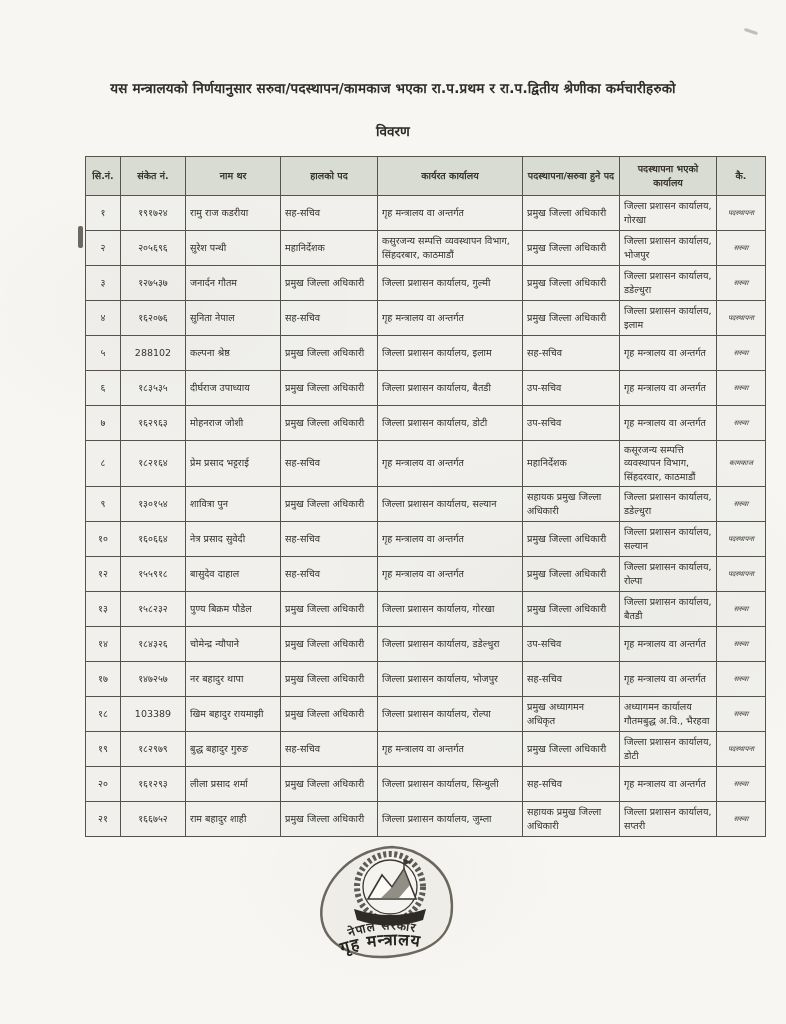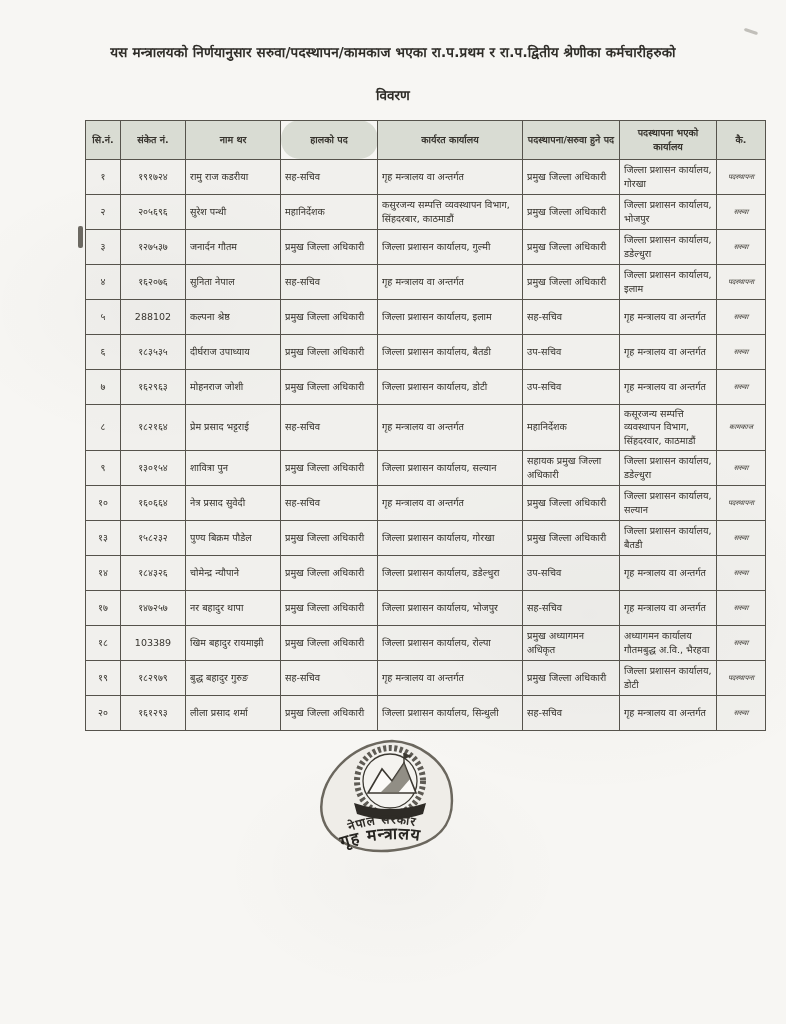--- a/index.html
+++ b/index.html
@@ -13,21 +13,21 @@
     height:1024px;
     margin:0 auto;
     box-sizing:border-box;
     overflow:hidden;
     background:
       radial-gradient(ellipse 300px 200px at 20% 30%, rgba(0,0,0,0.025), transparent 70%),
       radial-gradient(ellipse 400px 260px at 75% 60%, rgba(0,0,0,0.03), transparent 70%),
       radial-gradient(ellipse 250px 180px at 50% 85%, rgba(0,0,0,0.02), transparent 70%),
       #f7f6f3;
     color:#34322d;
-    padding-top:40px;
+    padding-top:76px;
   }
   .title-block{ margin:0 55px; text-align:center; }
   .doc-title{
     font-size:13.5px; font-weight:bold; line-height:1.9;
     color:#2f2d28; letter-spacing:.2px;
   }
   .doc-subtitle{
     font-size:13.5px; font-weight:bold; margin-top:20px; color:#2f2d28;
   }
   table.doc-table{
@@ -54,21 +54,21 @@
     font-size:9.5px;
   }
   .doc-table td{ height:30px; background:rgba(225,225,220,0.25); }
   .doc-table td.c0{ text-align:center; width:26px; }
   .doc-table th.h0{ width:26px; }
   .doc-table td.c1{ width:56px; text-align:center; }
   .doc-table th.h1{ width:56px; }
   .doc-table td.c2{ width:86px; }
   .doc-table th.h2{ width:86px; }
   .doc-table td.c3{ width:88px; }
-  .doc-table th.h3{ width:88px;border-radius:19px; }
+  .doc-table th.h3{ width:88px; }
   .doc-table td.c4{ width:136px; }
   .doc-table th.h4{ width:136px; }
   .doc-table td.c5{ width:88px; }
   .doc-table th.h5{ width:88px; }
   .doc-table td.c6{ width:88px; }
   .doc-table th.h6{ width:88px; }
   .doc-table td.c7{ width:40px; font-size:7px; text-align:center;font-style:italic; }
   .doc-table th.h7{ width:40px; }
   .seal-wrap{ margin:6px 0 0 300px; width:185px; }
   .scan-artifact{
@@ -201,20 +201,30 @@
           <td class="c0">१०</td>
           <td class="c1">१६०६६४</td>
           <td class="c2">नेत्र प्रसाद सुवेदी</td>
           <td class="c3">सह-सचिव</td>
           <td class="c4">गृह मन्त्रालय वा अन्तर्गत</td>
           <td class="c5">प्रमुख जिल्ला अधिकारी</td>
           <td class="c6">जिल्ला प्रशासन कार्यालय, सल्यान</td>
           <td class="c7">पदस्थापना</td>
         </tr>
         <tr>
+          <td class="c0">१२</td>
+          <td class="c1">१५५९१८</td>
+          <td class="c2">बासुदेव दाहाल</td>
+          <td class="c3">सह-सचिव</td>
+          <td class="c4">गृह मन्त्रालय वा अन्तर्गत</td>
+          <td class="c5">प्रमुख जिल्ला अधिकारी</td>
+          <td class="c6">जिल्ला प्रशासन कार्यालय, रोल्पा</td>
+          <td class="c7">पदस्थापना</td>
+        </tr>
+        <tr>
           <td class="c0">१३</td>
           <td class="c1">१५८२३२</td>
           <td class="c2">पुण्य बिक्रम पौडेल</td>
           <td class="c3">प्रमुख जिल्ला अधिकारी</td>
           <td class="c4">जिल्ला प्रशासन कार्यालय, गोरखा</td>
           <td class="c5">प्रमुख जिल्ला अधिकारी</td>
           <td class="c6">जिल्ला प्रशासन कार्यालय, बैतडी</td>
           <td class="c7">सरुवा</td>
         </tr>
         <tr>
@@ -258,20 +268,30 @@
           <td class="c7">पदस्थापना</td>
         </tr>
         <tr>
           <td class="c0">२०</td>
           <td class="c1">१६१२९३</td>
           <td class="c2">लीला प्रसाद शर्मा</td>
           <td class="c3">प्रमुख जिल्ला अधिकारी</td>
           <td class="c4">जिल्ला प्रशासन कार्यालय, सिन्धुली</td>
           <td class="c5">सह-सचिव</td>
           <td class="c6">गृह मन्त्रालय वा अन्तर्गत</td>
+          <td class="c7">सरुवा</td>
+        </tr>
+        <tr>
+          <td class="c0">२१</td>
+          <td class="c1">१६६७५२</td>
+          <td class="c2">राम बहादुर शाही</td>
+          <td class="c3">प्रमुख जिल्ला अधिकारी</td>
+          <td class="c4">जिल्ला प्रशासन कार्यालय, जुम्ला</td>
+          <td class="c5">सहायक प्रमुख जिल्ला अधिकारी</td>
+          <td class="c6">जिल्ला प्रशासन कार्यालय, सप्तरी</td>
           <td class="c7">सरुवा</td>
         </tr>
       </tbody>
   </table>
 
   <div class="seal-wrap">
     <svg width="185" height="120" viewBox="0 0 185 120">
 
       <path d="M92,4 C116,5 146,22 151,52 C155,78 148,102 108,111 C66,120 28,108 22,78 C16,46 48,6 92,4 Z" fill="#efede8" stroke="#6b675e" stroke-width="2.5"></path>
 

